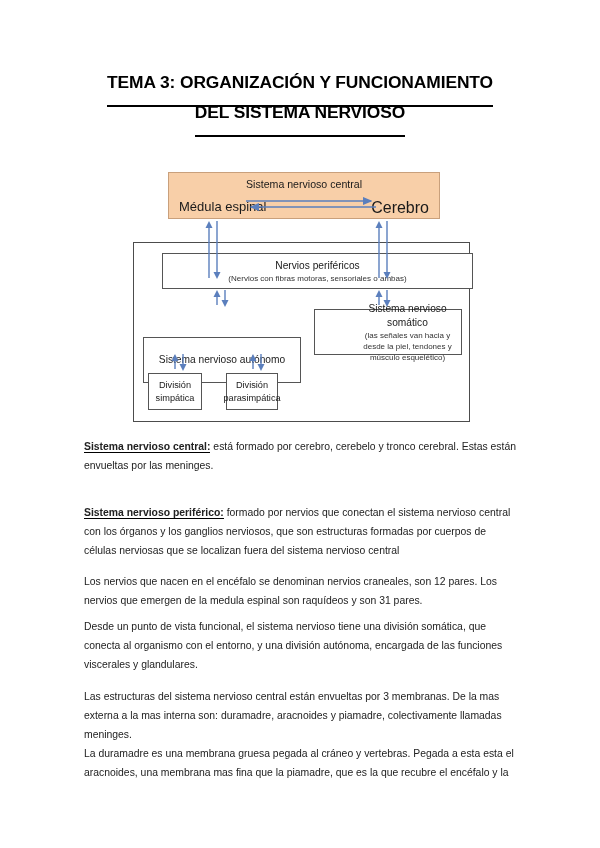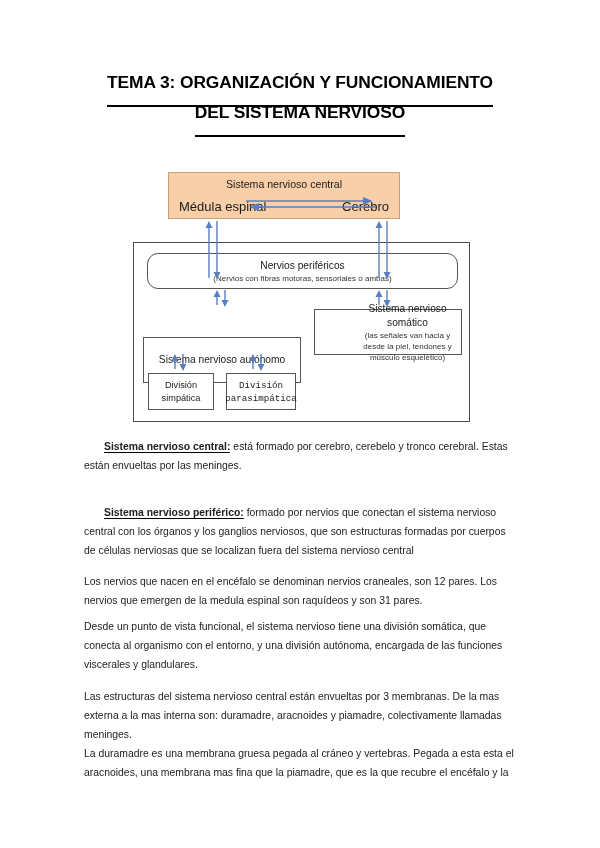--- a/index.html
+++ b/index.html
@@ -51,38 +51,37 @@
     left: 84px;
     width: 434px;
     font-size: 10.4px;
     line-height: 19px;
     color: #222;
     text-align: left;
   }
   .para .lead {
     font-weight: bold;
     border-bottom: 1px solid #000;
-    margin-left: 20px;
   }
 
   
   .diagram {
     position: absolute;
     left: 133px;
     top: 170px;
     width: 337px;
     height: 260px;
   }
 
   
   .cns-box {
     position: absolute;
     left: 35px;
     top: 2px;
-    width: 232px;
+    width: 272px;
     height: 47px;
     background: #f8cfa8;
     border: 1px solid #c9a07c;
     box-sizing: border-box;
   }
   .cns-title {
     position: absolute;
     left: 0;
     top: 5px;
     width: 100%;
@@ -94,21 +93,21 @@
     position: absolute;
     left: 10px;
     top: 26px;
     font-size: 13px;
     color: #1a1a1a;
   }
   .cns-right-label {
     position: absolute;
     right: 10px;
     top: 26px;
-    font-size: 13px;
+    font-size: 16px;
     color: #1a1a1a;
   }
 
   
   .pns-box {
     position: absolute;
     left: 0;
     top: 72px;
     width: 337px;
     height: 180px;
@@ -139,52 +138,50 @@
     line-height: 11px;
     padding: 0 4px;
   }
   .ib-small {
     font-size: 9.2px;
     color: #1a1a1a;
     line-height: 13px;
   }
 
   .box-nervios {
-    left: 13px;
+    left: 28px;
     top: 10px;
     width: 311px;
     height: 36px;
-    border-radius: 11px;
   }
   .box-autonomo {
     left: 9px;
     top: 66px;
     width: 158px;
     height: 46px;
     margin-top: 28px;
   }
   .box-somatico {
     left: 180px;
     top: 66px;
     width: 148px;
     height: 46px;
     padding-left: 39px;
   }
   .box-simpatica {
     left: 14px;
     top: 130px;
-    width: 66px;
+    width: 54px;
     height: 37px;
   }
   .box-parasimpatica {
     left: 92px;
     top: 130px;
-    width: 70px;
+    width: 52px;
     height: 37px;
-    font-family: Liberation Mono, monospace;
   }
   .pns-caption {
     position: absolute;
     left: 0;
     bottom: 4px;
     width: 100%;
     text-align: center;
     font-size: 11px;
     color: #1a1a1a;
   }

